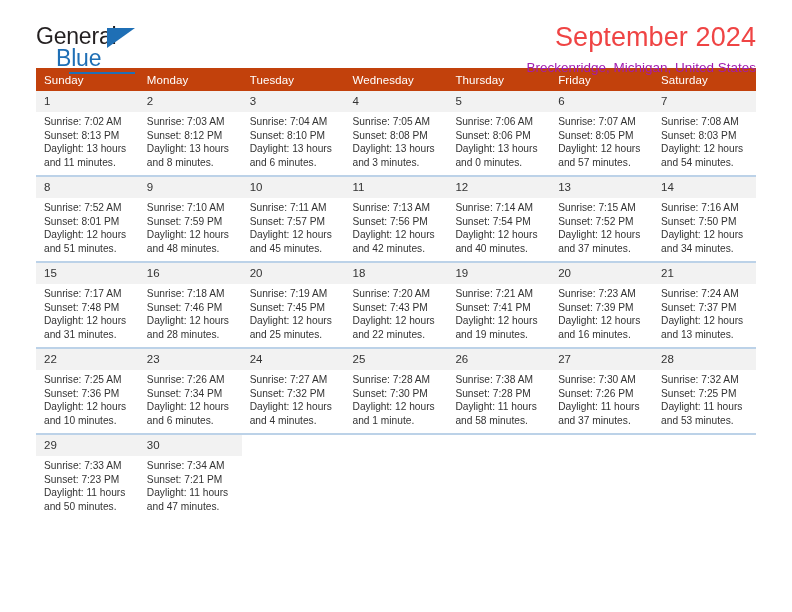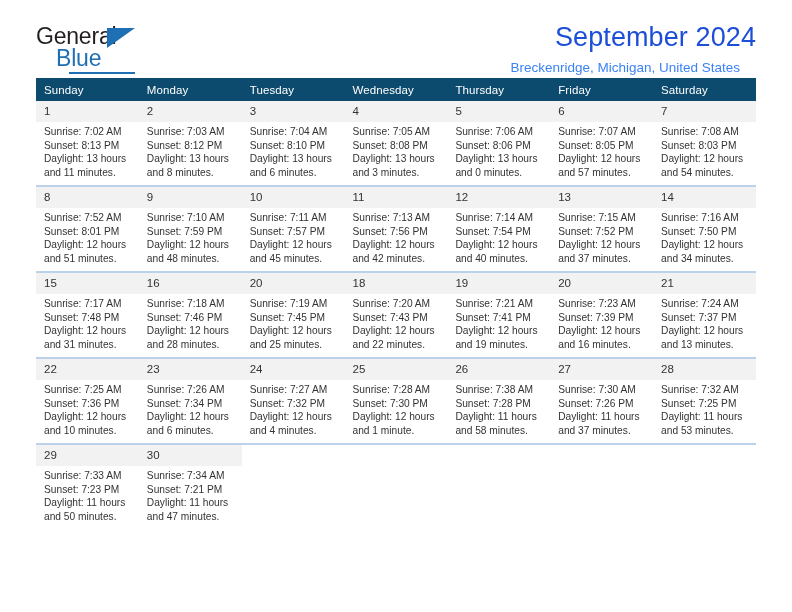--- a/index.html
+++ b/index.html
@@ -19,21 +19,21 @@
     position: relative;
     width: 792px;
     height: 612px;
     box-sizing: border-box;
     padding: 0 36px;
   }
 
   
   .top {
     position: relative;
-    height: 78px;
+    height: 68px;
   }
   .logo {
     position: absolute;
     left: 0;
     top: 25px;
     width: 130px;
     height: 48px;
     line-height: 1;
     user-select: none;
   }
@@ -70,41 +70,41 @@
   }
 
   .titles {
     position: absolute;
     right: 0;
     top: 20px;
     text-align: right;
   }
   .month-title {
     font-size: 27px;
-    color: #1d4ed8;
+    color: #ef4444;
     font-weight: normal;
     margin: 0;
     line-height: 34px;
     letter-spacing: 0.1px;
   }
   .location {
     font-size: 13.5px;
-    color: #3b82f6;
-    margin: 6px 16px 0 0;
+    color: #a21caf;
+    margin: 6px 0 0 0;
     line-height: 16px;
   }
 
   
   .calendar {
     width: 720px;
     border-collapse: collapse;
     table-layout: fixed;
   }
   .calendar th {
-    background: #0c4a6e;
+    background: #c2410c;
     color: #ffffff;
     font-size: 11.5px;
     font-weight: normal;
     text-align: left;
     padding: 5px 0 5px 8px;
     height: 13px;
     letter-spacing: 0.1px;
   }
   .calendar td {
     vertical-align: top;

